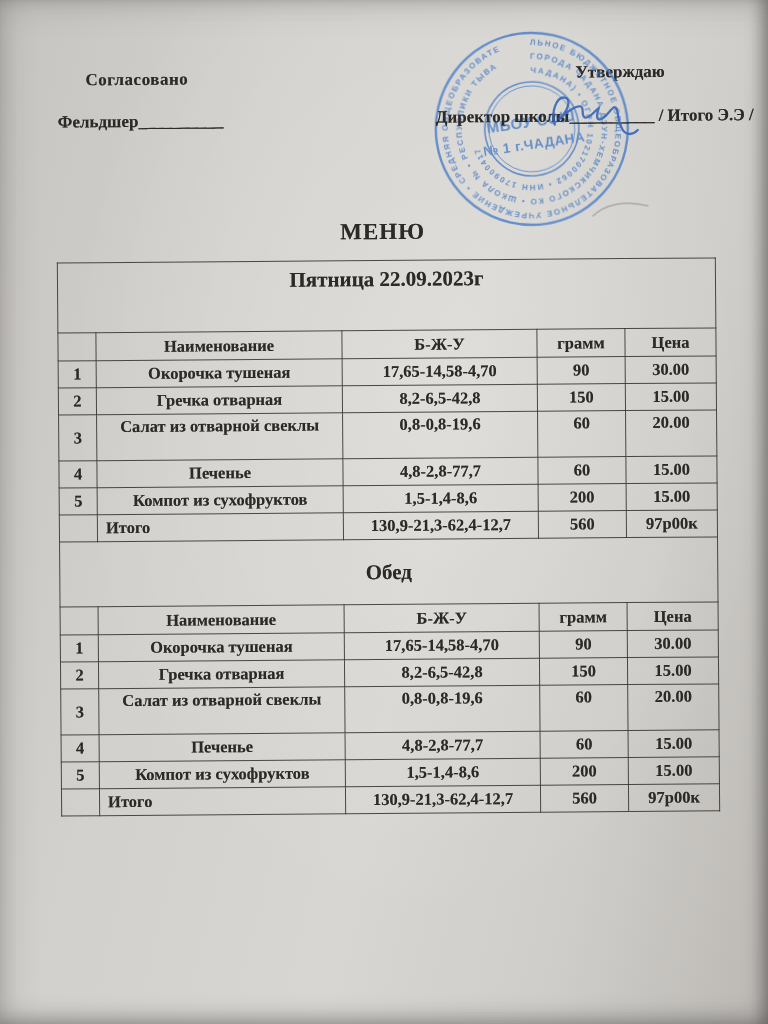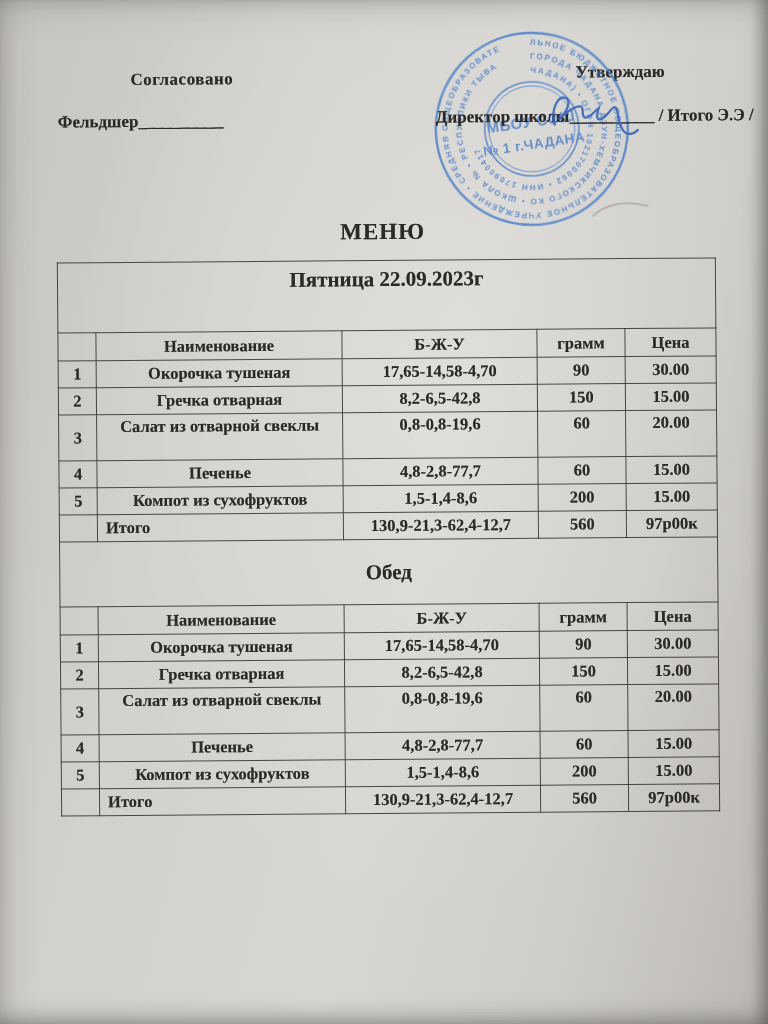--- a/index.html
+++ b/index.html
@@ -16,21 +16,21 @@
   .paper::after{
     content:"";position:absolute;inset:0;pointer-events:none;
     box-shadow:
       inset -12px 0 16px -6px rgba(66,64,62,.50),
       inset 0 -14px 22px -9px rgba(84,82,80,.42),
       inset 16px 0 34px -14px rgba(96,94,92,.28),
       inset 0 22px 34px -18px rgba(100,98,96,.22);
   }
   .rot{position:absolute;inset:0;transform:rotate(-0.45deg);transform-origin:50% 40%;}
   .doc-text{font-weight:bold;color:#2b2a28;text-shadow:0 0 .5px rgba(43,42,40,.55);}
-  .lbl-agreed{position:absolute;left:88px;top:68px;font-size:17px;letter-spacing:.5px;margin-left:45px;}
+  .lbl-agreed{position:absolute;left:88px;top:68px;font-size:17px;letter-spacing:.5px;}
   .lbl-feldsher{position:absolute;left:60px;top:110px;font-size:17px;}
   .lbl-approved{position:absolute;left:578px;top:64px;font-size:17px;}
   .director-line{position:absolute;left:438px;top:108px;font-size:17px;white-space:nowrap;z-index:3;}
   .menu-title{position:absolute;left:0;right:0;top:219px;text-align:center;font-size:23px;letter-spacing:1px;}
   .stamp{position:absolute;left:428px;top:24px;width:212px;height:212px;z-index:1;opacity:.82;filter:blur(.3px);}
   .stamp text{font-family:"Liberation Sans","DejaVu Sans",sans-serif;}
   .ringtxt{font-size:8px;font-weight:bold;letter-spacing:1.6px;}
   .ctr1{font-size:15px;font-weight:bold;letter-spacing:.5px;}
   .ctr2{font-size:13.5px;font-weight:bold;letter-spacing:.5px;}
   .sig{position:absolute;left:543px;top:90px;width:104px;height:62px;z-index:4;}

